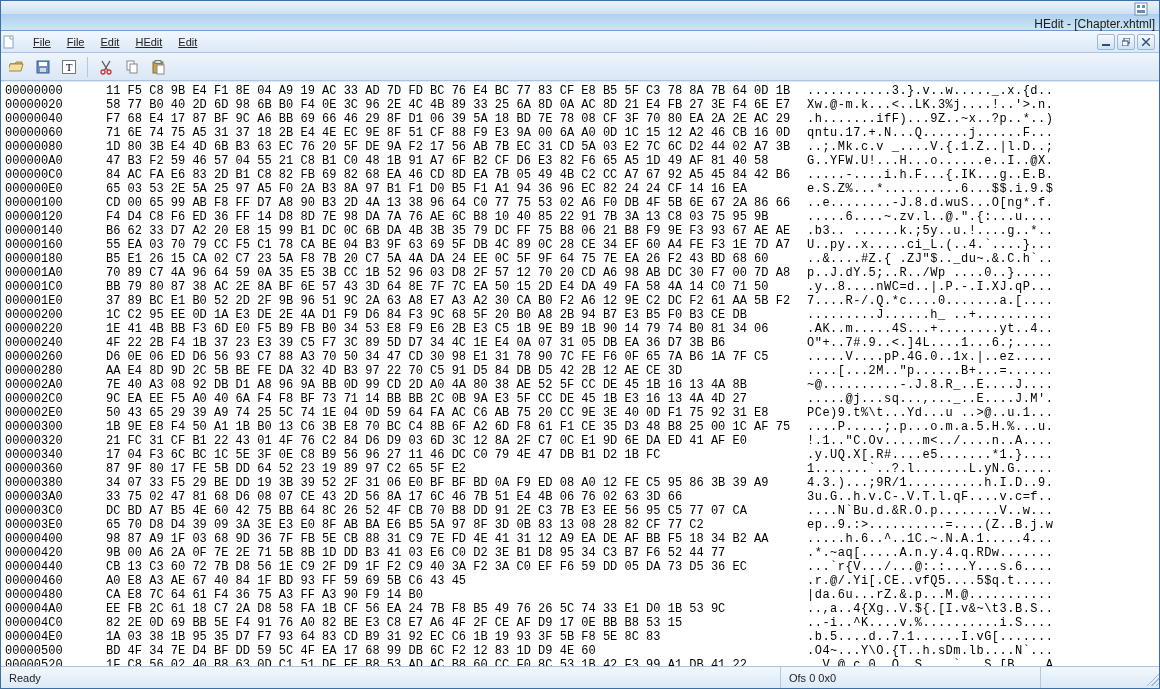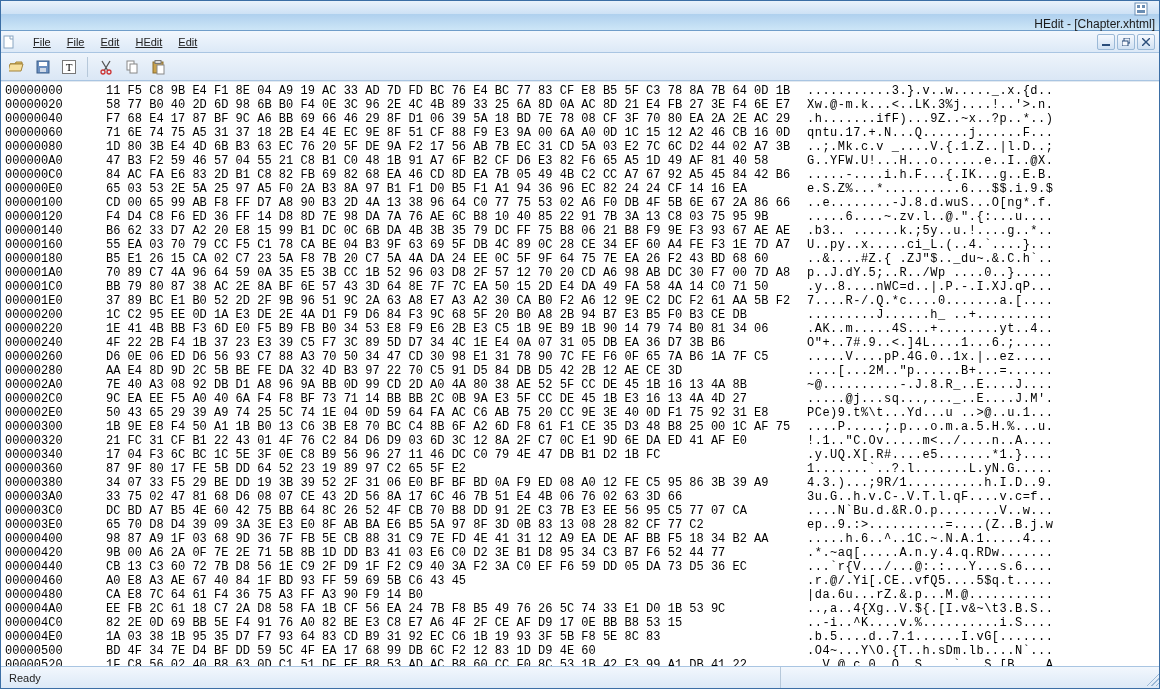--- a/index.html
+++ b/index.html
@@ -239,15 +239,18 @@
 </div>
 
 <div class="content">
   <div class="hexgrid" id="hexgrid"><div class="hexline"><span class="col-off">00000000</span><span class="col-hex">11 F5 C8 9B E4 F1 8E 04 A9 19 AC 33 AD 7D FD BC 76 E4 BC 77 83 CF E8 B5 5F C3 78 8A 7B 64 0D 1B</span><span class="col-asc">...........3.}.v..w....._.x.{d..</span></div><div class="hexline"><span class="col-off">00000020</span><span class="col-hex">58 77 B0 40 2D 6D 98 6B B0 F4 0E 3C 96 2E 4C 4B 89 33 25 6A 8D 0A AC 8D 21 E4 FB 27 3E F4 6E E7</span><span class="col-asc">Xw.@-m.k...&lt;..LK.3%j....!..'&gt;.n.</span></div><div class="hexline"><span class="col-off">00000040</span><span class="col-hex">F7 68 E4 17 87 BF 9C A6 BB 69 66 46 29 8F D1 06 39 5A 18 BD 7E 78 08 CF 3F 70 80 EA 2A 2E AC 29</span><span class="col-asc">.h.......ifF)...9Z..~x..?p..*..)</span></div><div class="hexline"><span class="col-off">00000060</span><span class="col-hex">71 6E 74 75 A5 31 37 18 2B E4 4E EC 9E 8F 51 CF 88 F9 E3 9A 00 6A A0 0D 1C 15 12 A2 46 CB 16 0D</span><span class="col-asc">qntu.17.+.N...Q......j......F...</span></div><div class="hexline"><span class="col-off">00000080</span><span class="col-hex">1D 80 3B E4 4D 6B B3 63 EC 76 20 5F DE 9A F2 17 56 AB 7B EC 31 CD 5A 03 E2 7C 6C D2 44 02 A7 3B</span><span class="col-asc">..;.Mk.c.v _....V.{.1.Z..|l.D..;</span></div><div class="hexline"><span class="col-off">000000A0</span><span class="col-hex">47 B3 F2 59 46 57 04 55 21 C8 B1 C0 48 1B 91 A7 6F B2 CF D6 E3 82 F6 65 A5 1D 49 AF 81 40 58   </span><span class="col-asc">G..YFW.U!...H...o......e..I..@X.</span></div><div class="hexline"><span class="col-off">000000C0</span><span class="col-hex">84 AC FA E6 83 2D B1 C8 82 FB 69 82 68 EA 46 CD 8D EA 7B 05 49 4B C2 CC A7 67 92 A5 45 84 42 B6</span><span class="col-asc">.....-....i.h.F...{.IK...g..E.B.</span></div><div class="hexline"><span class="col-off">000000E0</span><span class="col-hex">65 03 53 2E 5A 25 97 A5 F0 2A B3 8A 97 B1 F1 D0 B5 F1 A1 94 36 96 EC 82 24 24 CF 14 16 EA      </span><span class="col-asc">e.S.Z%...*..........6...$$.i.9.$</span></div><div class="hexline"><span class="col-off">00000100</span><span class="col-hex">CD 00 65 99 AB F8 FF D7 A8 90 B3 2D 4A 13 38 96 64 C0 77 75 53 02 A6 F0 DB 4F 5B 6E 67 2A 86 66</span><span class="col-asc">..e........-J.8.d.wuS...O[ng*.f.</span></div><div class="hexline"><span class="col-off">00000120</span><span class="col-hex">F4 D4 C8 F6 ED 36 FF 14 D8 8D 7E 98 DA 7A 76 AE 6C B8 10 40 85 22 91 7B 3A 13 C8 03 75 95 9B   </span><span class="col-asc">.....6....~.zv.l..@.".{:...u....</span></div><div class="hexline"><span class="col-off">00000140</span><span class="col-hex">B6 62 33 D7 A2 20 E8 15 99 B1 DC 0C 6B DA 4B 3B 35 79 DC FF 75 B8 06 21 B8 F9 9E F3 93 67 AE AE</span><span class="col-asc">.b3.. ......k.;5y..u.!....g..*..</span></div><div class="hexline"><span class="col-off">00000160</span><span class="col-hex">55 EA 03 70 79 CC F5 C1 78 CA BE 04 B3 9F 63 69 5F DB 4C 89 0C 28 CE 34 EF 60 A4 FE F3 1E 7D A7</span><span class="col-asc">U..py..x.....ci_L.(..4.`....}...</span></div><div class="hexline"><span class="col-off">00000180</span><span class="col-hex">B5 E1 26 15 CA 02 C7 23 5A F8 7B 20 C7 5A 4A DA 24 EE 0C 5F 9F 64 75 7E EA 26 F2 43 BD 68 60   </span><span class="col-asc">..&amp;....#Z.{ .ZJ"$.._du~.&amp;.C.h`..</span></div><div class="hexline"><span class="col-off">000001A0</span><span class="col-hex">70 89 C7 4A 96 64 59 0A 35 E5 3B CC 1B 52 96 03 D8 2F 57 12 70 20 CD A6 98 AB DC 30 F7 00 7D A8</span><span class="col-asc">p..J.dY.5;..R../Wp ....0..}.....</span></div><div class="hexline"><span class="col-off">000001C0</span><span class="col-hex">BB 79 80 87 38 AC 2E 8A BF 6E 57 43 3D 64 8E 7F 7C EA 50 15 2D E4 DA 49 FA 58 4A 14 C0 71 50   </span><span class="col-asc">.y..8....nWC=d..|.P.-.I.XJ.qP...</span></div><div class="hexline"><span class="col-off">000001E0</span><span class="col-hex">37 89 BC E1 B0 52 2D 2F 9B 96 51 9C 2A 63 A8 E7 A3 A2 30 CA B0 F2 A6 12 9E C2 DC F2 61 AA 5B F2</span><span class="col-asc">7....R-/.Q.*c....0.......a.[....</span></div><div class="hexline"><span class="col-off">00000200</span><span class="col-hex">1C C2 95 EE 0D 1A E3 DE 2E 4A D1 F9 D6 84 F3 9C 68 5F 20 B0 A8 2B 94 B7 E3 B5 F0 B3 CE DB      </span><span class="col-asc">.........J......h_ ..+..........</span></div><div class="hexline"><span class="col-off">00000220</span><span class="col-hex">1E 41 4B BB F3 6D E0 F5 B9 FB B0 34 53 E8 F9 E6 2B E3 C5 1B 9E B9 1B 90 14 79 74 B0 81 34 06   </span><span class="col-asc">.AK..m.....4S...+........yt..4..</span></div><div class="hexline"><span class="col-off">00000240</span><span class="col-hex">4F 22 2B F4 1B 37 23 E3 39 C5 F7 3C 89 5D D7 34 4C 1E E4 0A 07 31 05 DB EA 36 D7 3B B6         </span><span class="col-asc">O"+..7#.9..&lt;.]4L....1...6.;.....</span></div><div class="hexline"><span class="col-off">00000260</span><span class="col-hex">D6 0E 06 ED D6 56 93 C7 88 A3 70 50 34 47 CD 30 98 E1 31 78 90 7C FE F6 0F 65 7A B6 1A 7F C5   </span><span class="col-asc">.....V....pP.4G.0..1x.|..ez.....</span></div><div class="hexline"><span class="col-off">00000280</span><span class="col-hex">AA E4 8D 9D 2C 5B BE FE DA 32 4D B3 97 22 70 C5 91 D5 84 DB D5 42 2B 12 AE CE 3D               </span><span class="col-asc">....[...2M.."p......B+...=......</span></div><div class="hexline"><span class="col-off">000002A0</span><span class="col-hex">7E 40 A3 08 92 DB D1 A8 96 9A BB 0D 99 CD 2D A0 4A 80 38 AE 52 5F CC DE 45 1B 16 13 4A 8B      </span><span class="col-asc">~@..........-.J.8.R_..E....J....</span></div><div class="hexline"><span class="col-off">000002C0</span><span class="col-hex">9C EA EE F5 A0 40 6A F4 F8 BF 73 71 14 BB BB 2C 0B 9A E3 5F CC DE 45 1B E3 16 13 4A 4D 27      </span><span class="col-asc">.....@j...sq...,..._..E....J.M'.</span></div><div class="hexline"><span class="col-off">000002E0</span><span class="col-hex">50 43 65 29 39 A9 74 25 5C 74 1E 04 0D 59 64 FA AC C6 AB 75 20 CC 9E 3E 40 0D F1 75 92 31 E8   </span><span class="col-asc">PCe)9.t%\t...Yd...u ..&gt;@..u.1...</span></div><div class="hexline"><span class="col-off">00000300</span><span class="col-hex">1B 9E E8 F4 50 A1 1B B0 13 C6 3B E8 70 BC C4 8B 6F A2 6D F8 61 F1 CE 35 D3 48 B8 25 00 1C AF 75</span><span class="col-asc">....P.....;.p...o.m.a.5.H.%...u.</span></div><div class="hexline"><span class="col-off">00000320</span><span class="col-hex">21 FC 31 CF B1 22 43 01 4F 76 C2 84 D6 D9 03 6D 3C 12 8A 2F C7 0C E1 9D 6E DA ED 41 AF E0      </span><span class="col-asc">!.1.."C.Ov.....m&lt;../....n..A....</span></div><div class="hexline"><span class="col-off">00000340</span><span class="col-hex">17 04 F3 6C BC 1C 5E 3F 0E C8 B9 56 96 27 11 46 DC C0 79 4E 47 DB B1 D2 1B FC                  </span><span class="col-asc">.y.UQ.X[.R#....e5.......*1.}....</span></div><div class="hexline"><span class="col-off">00000360</span><span class="col-hex">87 9F 80 17 FE 5B DD 64 52 23 19 89 97 C2 65 5F E2                                             </span><span class="col-asc">1.......`..?.l.......L.yN.G.....</span></div><div class="hexline"><span class="col-off">00000380</span><span class="col-hex">34 07 33 F5 29 BE DD 19 3B 39 52 2F 31 06 E0 BF BF BD 0A F9 ED 08 A0 12 FE C5 95 86 3B 39 A9   </span><span class="col-asc">4.3.)...;9R/1..........h.I.D..9.</span></div><div class="hexline"><span class="col-off">000003A0</span><span class="col-hex">33 75 02 47 81 68 D6 08 07 CE 43 2D 56 8A 17 6C 46 7B 51 E4 4B 06 76 02 63 3D 66               </span><span class="col-asc">3u.G..h.v.C-.V.T.l.qF....v.c=f..</span></div><div class="hexline"><span class="col-off">000003C0</span><span class="col-hex">DC BD A7 B5 4E 60 42 75 BB 64 8C 26 52 4F CB 70 B8 DD 91 2E C3 7B E3 EE 56 95 C5 77 07 CA      </span><span class="col-asc">....N`Bu.d.&amp;R.O.p........V..w...</span></div><div class="hexline"><span class="col-off">000003E0</span><span class="col-hex">65 70 D8 D4 39 09 3A 3E E3 E0 8F AB BA E6 B5 5A 97 8F 3D 0B 83 13 08 28 82 CF 77 C2            </span><span class="col-asc">ep..9.:&gt;..........=....(Z..B.j.w</span></div><div class="hexline"><span class="col-off">00000400</span><span class="col-hex">98 87 A9 1F 03 68 9D 36 7F FB 5E CB 88 31 C9 7E FD 4E 41 31 12 A9 EA DE AF BB F5 18 34 B2 AA   </span><span class="col-asc">.....h.6..^..1C.~.N.A.1.....4...</span></div><div class="hexline"><span class="col-off">00000420</span><span class="col-hex">9B 00 A6 2A 0F 7E 2E 71 5B 8B 1D DD B3 41 03 E6 C0 D2 3E B1 D8 95 34 C3 B7 F6 52 44 77         </span><span class="col-asc">.*.~aq[.....A.n.y.4.q.RDw.......</span></div><div class="hexline"><span class="col-off">00000440</span><span class="col-hex">CB 13 C3 60 72 7B D8 56 1E C9 2F D9 1F F2 C9 40 3A F2 3A C0 EF F6 59 DD 05 DA 73 D5 36 EC      </span><span class="col-asc">...`r{V.../...@:.:...Y...s.6....</span></div><div class="hexline"><span class="col-off">00000460</span><span class="col-hex">A0 E8 A3 AE 67 40 84 1F BD 93 FF 59 69 5B C6 43 45                                             </span><span class="col-asc">.r.@/.Yi[.CE..vfQ5....5$q.t.....</span></div><div class="hexline"><span class="col-off">00000480</span><span class="col-hex">CA E8 7C 64 61 F4 36 75 A3 FF A3 90 F9 14 B0                                                   </span><span class="col-asc">|da.6u...rZ.&amp;.p...M.@...........</span></div><div class="hexline"><span class="col-off">000004A0</span><span class="col-hex">EE FB 2C 61 18 C7 2A D8 58 FA 1B CF 56 EA 24 7B F8 B5 49 76 26 5C 74 33 E1 D0 1B 53 9C         </span><span class="col-asc">..,a..4{Xg..V.${.[I.v&amp;~\t3.B.S..</span></div><div class="hexline"><span class="col-off">000004C0</span><span class="col-hex">82 2E 0D 69 BB 5E F4 91 76 A0 82 BE E3 C8 E7 A6 4F 2F CE AF D9 17 0E BB B8 53 15               </span><span class="col-asc">..-i..^K....v.%..........i.S....</span></div><div class="hexline"><span class="col-off">000004E0</span><span class="col-hex">1A 03 38 1B 95 35 D7 F7 93 64 83 CD B9 31 92 EC C6 1B 19 93 3F 5B F8 5E 8C 83                  </span><span class="col-asc">.b.5....d..7.1......I.vG[.......</span></div><div class="hexline"><span class="col-off">00000500</span><span class="col-hex">BD 4F 34 7E D4 BF DD 59 5C 4F EA 17 68 99 DB 6C F2 12 83 1D D9 4E 60                           </span><span class="col-asc">.O4~...Y\O.{T..h.sDm.lb....N`...</span></div><div class="hexline"><span class="col-off">00000520</span><span class="col-hex">1F C8 56 02 40 B8 63 0D C1 51 DF FE B8 53 AD AC B8 60 CC F0 8C 53 1B 42 F3 99 A1 DB 41 22      </span><span class="col-asc">..V.@.c.0..Q..S....`...S.[B....A</span></div></div>
 </div>
 
 <div class="statusbar">
   <div class="status-pane ready">
       <span>Ready</span>
     </div>
+  <div class="status-pane ofs">
+      <span>Ofs 0  0x0</span>
+    </div>
   <div class="status-pane" style="flex:1;border-right:none;"></div>
   <div class="resize-grip"></div>
 </div>
 
 </body></html>

